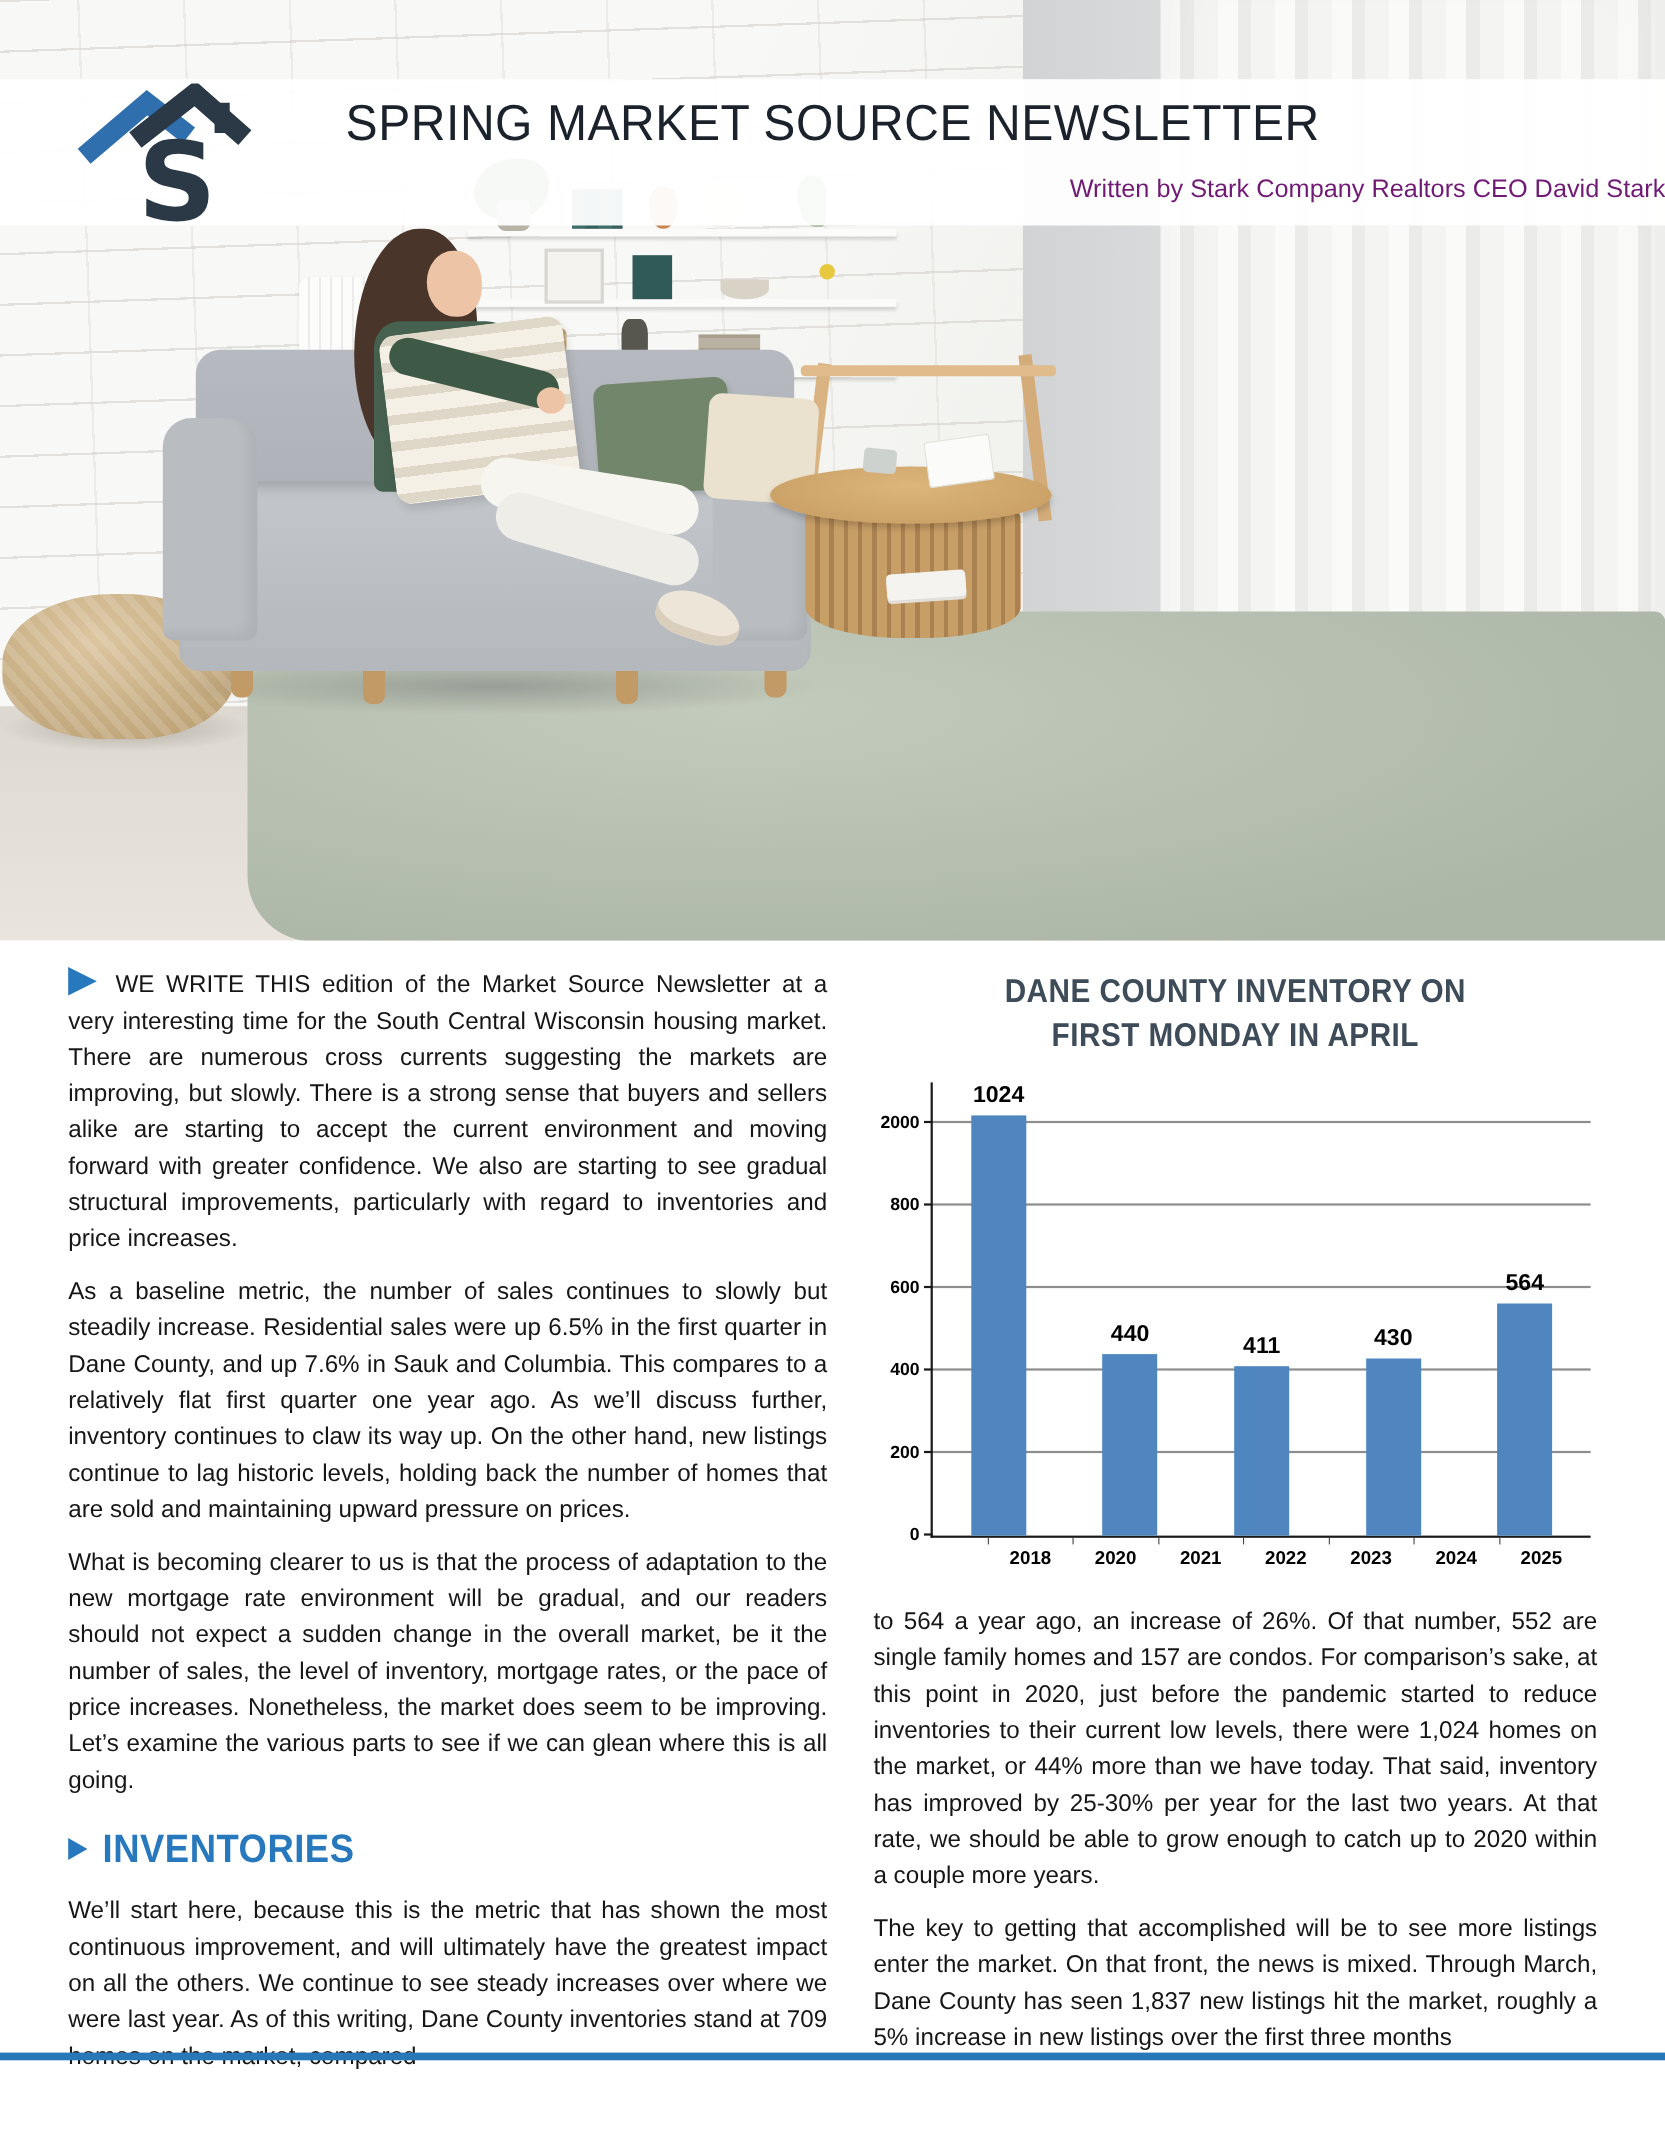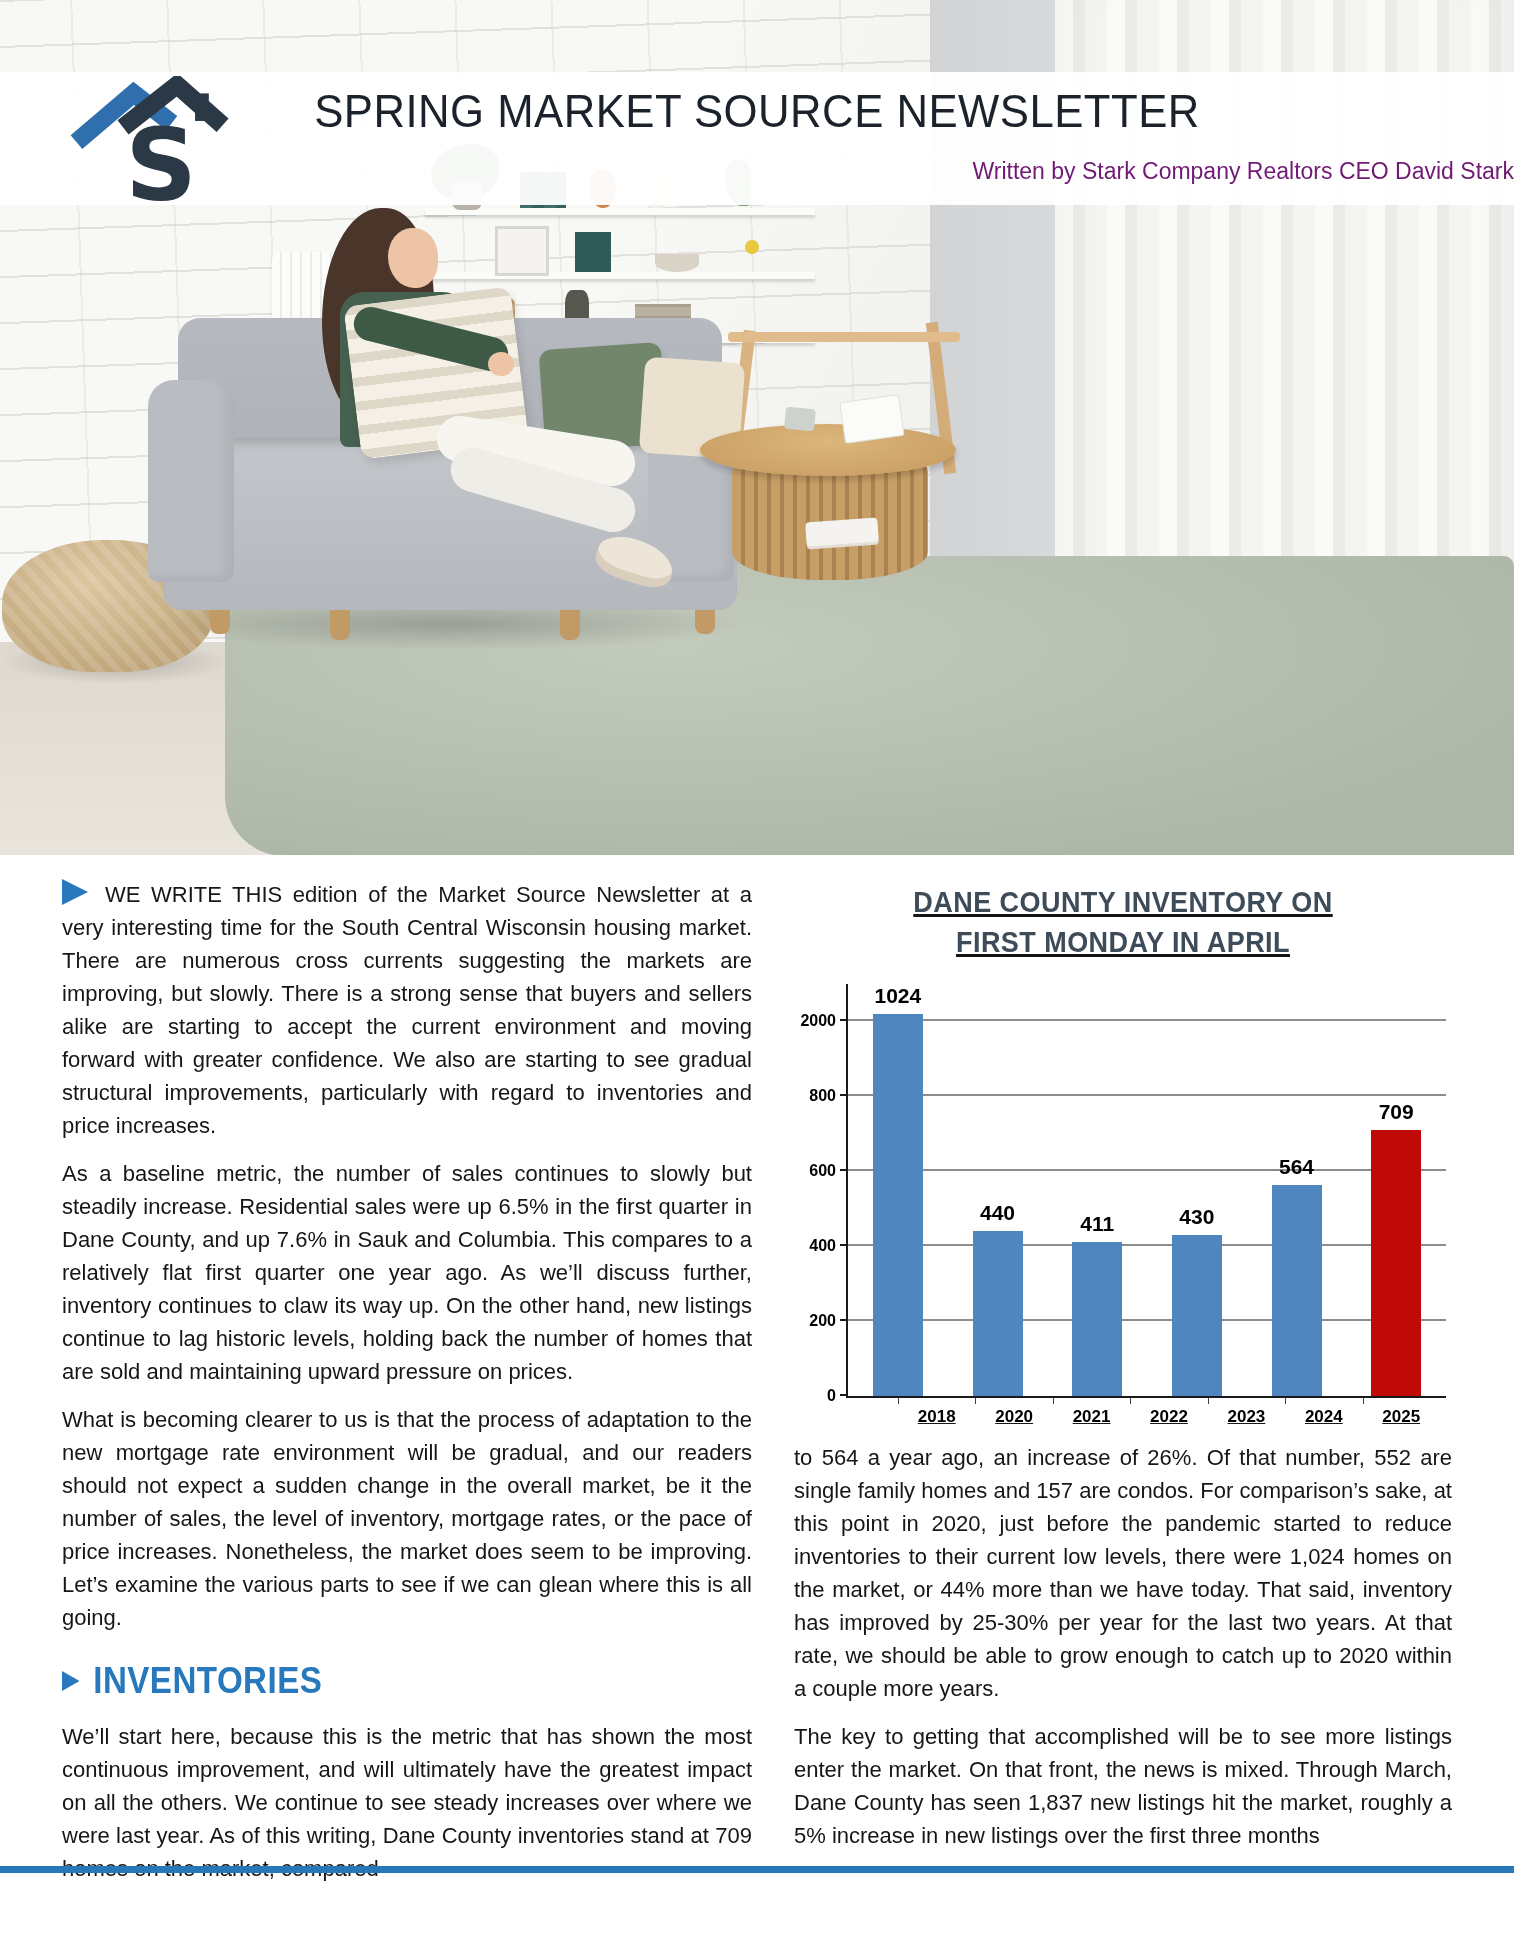--- a/index.html
+++ b/index.html
@@ -109,21 +109,21 @@
   .gridline{position:absolute;left:0;right:0;height:2px;background:#8d8d8d;}
   .ytick{position:absolute;right:calc(100% + 12px);transform:translateY(50%);font-weight:700;font-size:16px;color:#000;}
   .ymark{position:absolute;right:100%;width:8px;height:2px;background:#1a1a1a;}
   .bars-row{position:absolute;left:0;right:0;top:0;bottom:0;display:flex;}
   .bar-col{flex:1;display:flex;flex-direction:column;align-items:center;justify-content:flex-end;}
   .bar{width:50px;}
   .bar-value{font-weight:700;font-size:21px;color:#000;margin-bottom:6px;}
   .chart-x-labels{display:flex;margin-left:52px;margin-right:6px;}
   .xlabel{position:relative;flex:1;text-align:center;font-weight:700;font-size:17px;color:#000;padding-top:9px;}
   .xlabel::before{content:'';position:absolute;top:0;left:0;width:1px;height:6px;background:#444;}
-  .chart{margin-bottom:14px;text-decoration:underline;}
+  .chart{margin-bottom:30px;}
 
   
   .footer-rule{position:absolute;left:0;top:1866px;width:1514px;height:7px;background:#2878b8;}
   .footer-text{position:absolute;left:0;top:1896px;width:100%;text-align:center;
     font-size:22px;font-weight:700;color:#3e4c59;letter-spacing:4px;}
   .footer-text .dot{color:#2878b8;padding:0 10px;}
 </style>
 </head>
 <body>
 
@@ -253,24 +253,20 @@
                 <div class="bar" style="height: 37.3636%; background: rgb(79, 134, 192);"></div>
               </div>
               <div class="bar-col">
                 <div class="bar-value">430</div>
                 <div class="bar" style="height: 39.0909%; background: rgb(79, 134, 192);"></div>
               </div>
               <div class="bar-col">
                 <div class="bar-value">564</div>
                 <div class="bar" style="height: 51.2727%; background: rgb(79, 134, 192);"></div>
               </div>
-              <div class="bar-col">
-                <div class="bar-value">709</div>
-                <div class="bar" style="height: 64.4545%; background: rgb(192, 10, 10);"></div>
-              </div>
             </div>
           </div>
         <div class="chart-x-labels">
             <div class="xlabel">2018</div>
             <div class="xlabel">2020</div>
             <div class="xlabel">2021</div>
             <div class="xlabel">2022</div>
             <div class="xlabel">2023</div>
             <div class="xlabel">2024</div>
             <div class="xlabel">2025</div>

